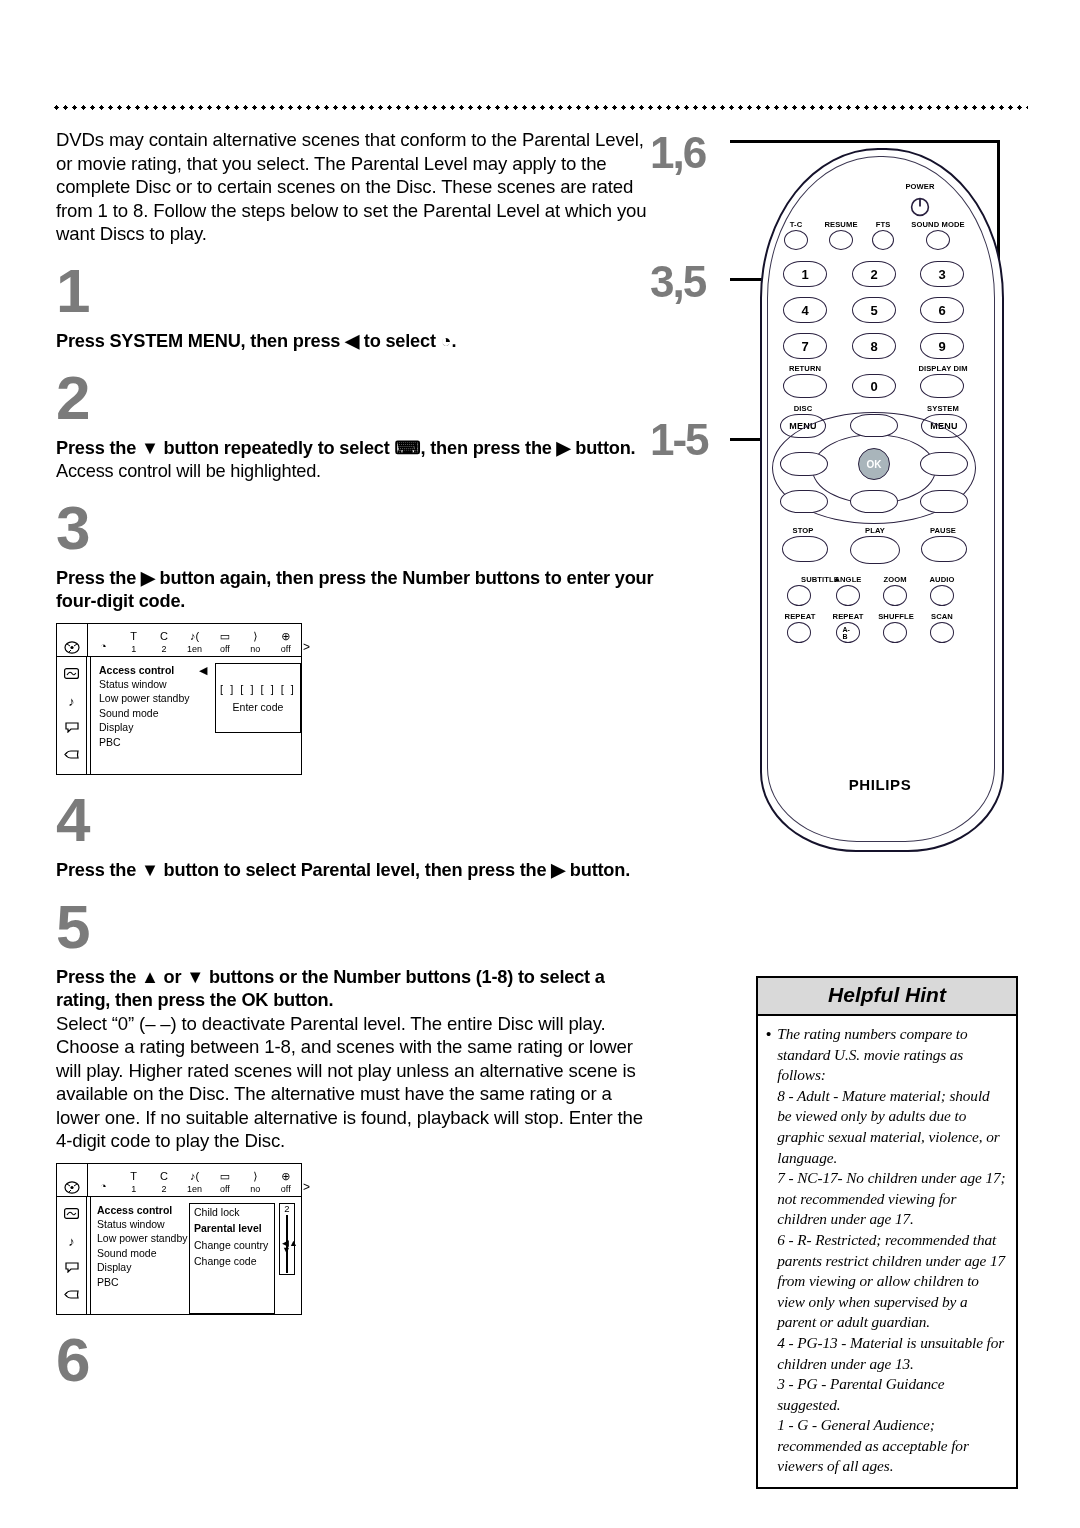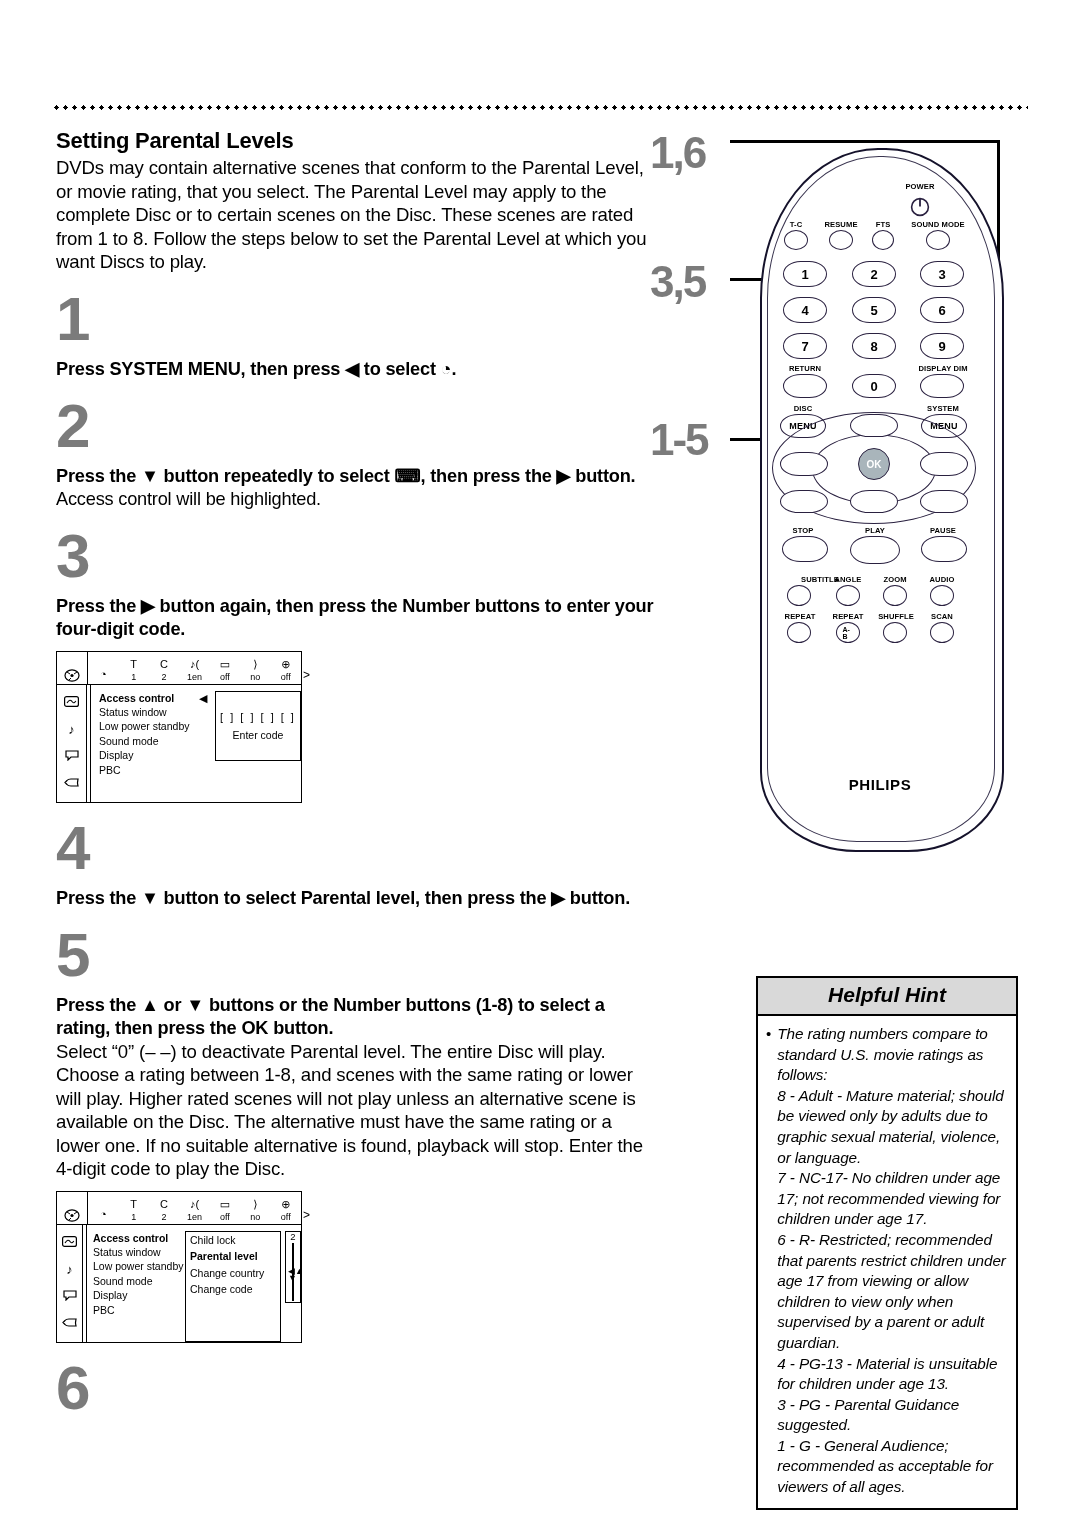--- a/index.html
+++ b/index.html
@@ -40,21 +40,21 @@
   .osd-list{width:100px;}
   .osd-list div{font-size:10.5px;line-height:14.4px;white-space:nowrap;}
   .osd-list div.sel{font-weight:bold;}
   .osd-panel{border:1.5px solid #000;width:86px;height:70px;box-sizing:border-box;position:relative;}
   .osd-sel-caret{position:absolute;font-size:11px;}
 
   .code-panel{display:flex;flex-direction:column;align-items:center;justify-content:center;}
   .code-panel .boxes{font-size:11px;letter-spacing:2px;margin-bottom:6px;}
   .code-panel .entlbl{font-size:10.5px;}
 
-  .sub-list{width:96px;border:1.5px solid #000;box-sizing:border-box;}
+  .sub-list{width:86px;border:1.5px solid #000;box-sizing:border-box;}
   .sub-list div{font-size:10.5px;line-height:16.5px;padding-left:4px;white-space:nowrap;}
   .sub-list div.sel{font-weight:bold;}
   .slider{width:16px;border:1.5px solid #000;margin-left:4px;box-sizing:border-box;height:72px;position:relative;display:flex;flex-direction:column;align-items:center;}
   .slider .snum{font-size:9.5px;line-height:10px;}
   .slider .sbar{width:2px;background:#000;flex:1;margin:1px 0;}
   .slider .sknob{position:absolute;left:2px;top:36px;font-size:9px;line-height:7px;}
 
   
   .remote-wrap{position:absolute;left:648px;top:126px;width:400px;height:720px;}
   .callout{position:absolute;font-size:44px;font-weight:bold;color:#7b7b7b;letter-spacing:-2px;}
@@ -80,21 +80,20 @@
   .hint-txt{font-size:15.3px;line-height:20.6px;font-style:italic;letter-spacing:-0.1px;}
 </style>
 </head>
 <body>
 
 <div class="page">
 
   <div class="dotrule"></div>
 
   <div class="leftcol">
-    <h2 class="sec">Setting Parental Levels</h2>
     <p class="body">DVDs may contain alternative scenes that conform to the Parental Level, or movie rating, that you select. The Parental Level may apply to the complete Disc or to certain scenes on the Disc. These scenes are rated from 1 to 8. Follow the steps below to set the Parental Level at which you want Discs to play.</p>
 
     <div class="gap18"></div>
     <p class="stepnum">1</p>
     <div class="gap12"></div>
     <p class="bodyb"><span>Press SYSTEM MENU, then press ◀ to select ◔.</span><span class="norm"></span></p>
 
     <div class="gap18"></div>
     <p class="stepnum">2</p>
     <div class="gap12"></div>
@@ -416,21 +415,21 @@
       <div class="btn" style="left:170px;top:474px;width:24px;height:21px;"></div>
 
       <div class="philips">PHILIPS</div>
     </div>
   </div>
 
   <div class="hint">
     <div class="hint-hd">Helpful Hint</div>
     <div class="hint-bd">
       <span class="hint-bullet">•</span>
-      <span class="hint-txt" style="white-space: pre-line;">The rating numbers compare to standard U.S. movie ratings as follows:
+      <span class="hint-txt" style="white-space: pre-line; font-family: Liberation Serif, serif;">The rating numbers compare to standard U.S. movie ratings as follows:
 8 - Adult - Mature material; should be viewed only by adults due to graphic sexual material, violence, or language.
 7 - NC-17- No children under age 17; not recommended viewing for children under age 17.
 6 - R- Restricted; recommended that parents restrict children under age 17 from viewing or allow children to view only when supervised by a parent or adult guardian.
 4 - PG-13 - Material is unsuitable for children under age 13.
 3 - PG - Parental Guidance suggested.
 1 - G - General Audience; recommended as acceptable for viewers of all ages.</span>
     </div>
   </div>
 
 </div>

